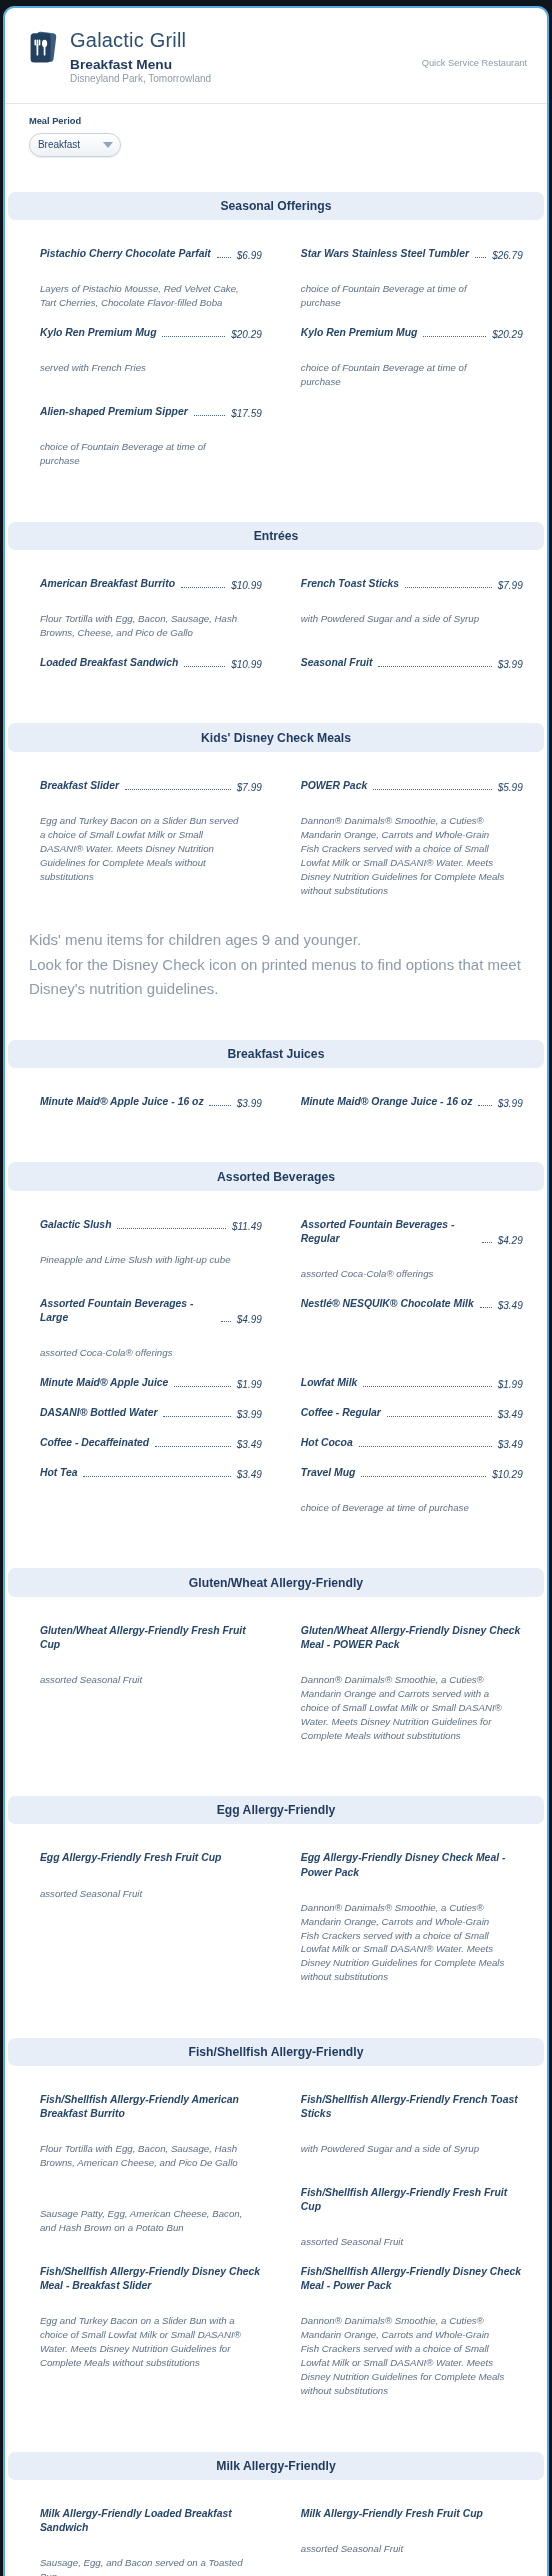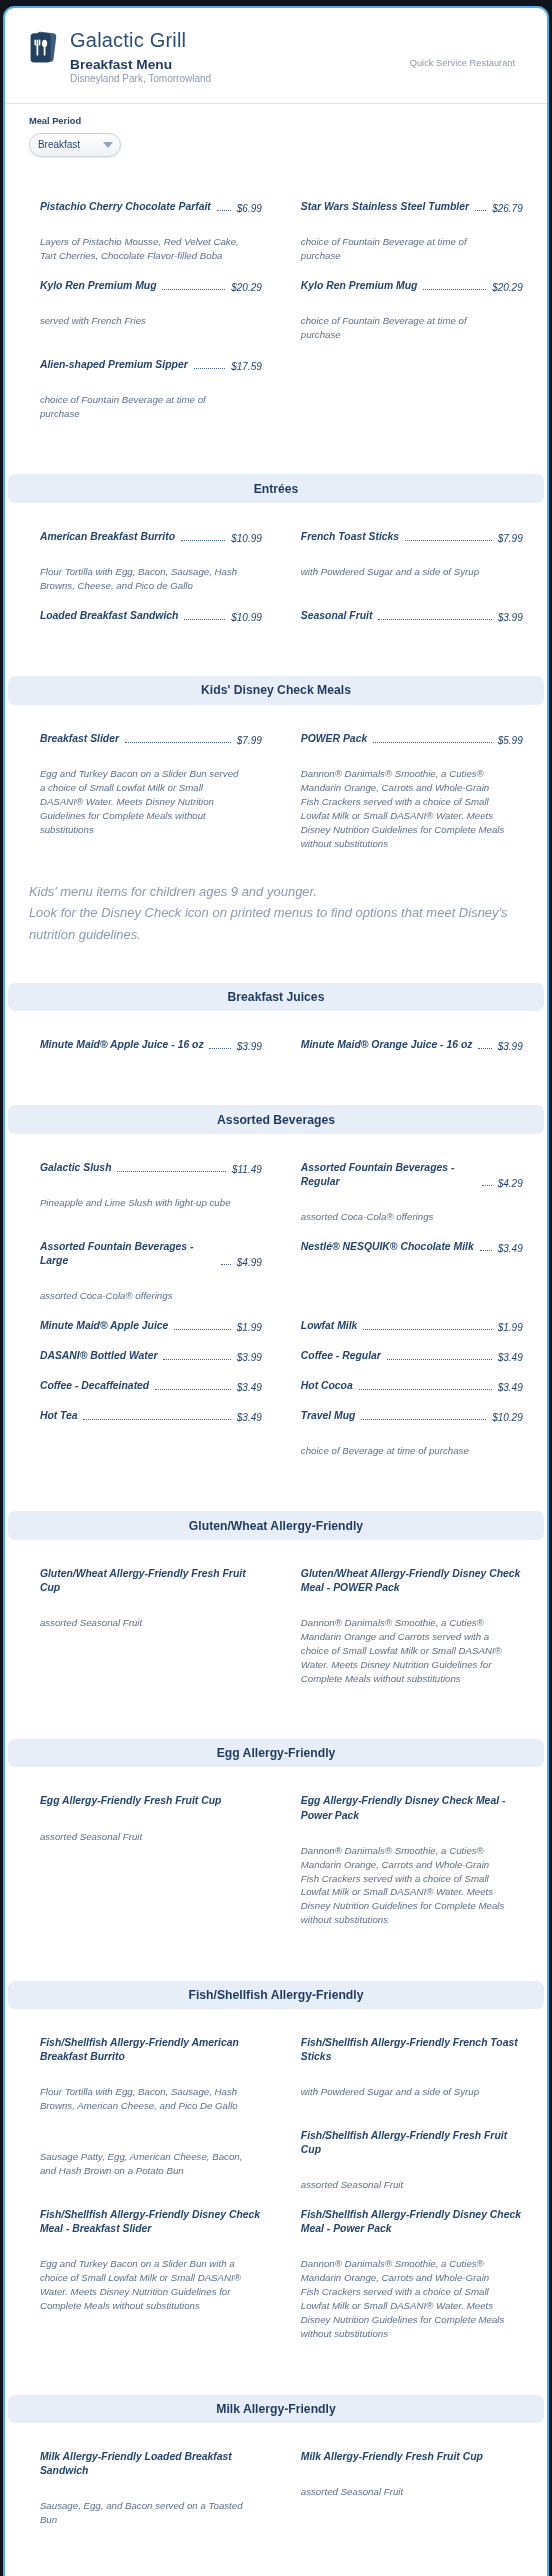--- a/index.html
+++ b/index.html
@@ -15,21 +15,21 @@
     flex-direction:column;
   }
   
   .header { position:relative; padding:21.6px 21.6px 0 24px; }
   .header-top { display:flex; gap:12.2px; align-items:flex-start; }
   .logo { width:29px; height:33px; flex:0 0 auto; margin-top:1.4px; }
   .title-block { flex:1; }
   .restaurant-name { font-size:20px; font-weight:400; color:#2d4f74; letter-spacing:0.2px; }
   .menu-title { font-size:13.7px; font-weight:700; color:#1f3a5f; margin-top:5px; }
   .location { font-size:10px; color:#8d9aac; margin-top:1px; padding-bottom:18.7px; }
-  .service-type { position:absolute; right:32px; top:50px; font-size:9.3px; color:#8d9aac;margin-left:40px; }
+  .service-type { position:absolute; right:20px; top:50px; font-size:9.3px; color:#8d9aac;margin-left:40px; }
   .header-divider { border:none; border-top:0.7px solid #e2e6ec; width:100%; }
   
   .meal-period { padding:12.2px 24px 16px 24px; }
   .meal-period-label { font-size:9.3px; font-weight:700; color:#27476d; }
   .select {
     margin-top:6.5px; width:92px; height:24.4px;
     display:flex; align-items:center; justify-content:space-between;
     padding:0 7.2px 0 8px;
     border:0.7px solid #c9d1dc; border-radius:12px;
     background:linear-gradient(#ffffff,#eef1f5);
@@ -49,21 +49,21 @@
     display:grid; grid-template-columns:1fr 1fr; column-gap:39px;
     padding:27px 24.4px 18.7px 35px;
   }
   .menu-item { margin-bottom:16px;font-style:italic; }
   .item-line { display:flex; align-items:flex-end; }
   .item-name { font-size:10.4px; font-weight:700; color:#25456b; line-height:1.35; }
   .dots { flex:1 1 10px; min-width:10px; margin:0 5.8px; border-bottom:1.4px dotted #46648e; margin-bottom:2.9px; }
   .item-price { font-size:10px; color:#25456b; white-space:nowrap; }
   .item-desc { margin-top:21px; font-size:9.7px; color:#5d7087; line-height:1.44; padding-right:16px; }
   .section-notes { padding:0 24.4px 18.7px 24px; margin-top:-4.3px; }
-  .note { font-size:13px; color:#8d9aac; line-height:1.65;font-style:italic; }
+  .note { font-size:15px; color:#8d9aac; line-height:1.65; }
   
   .spacer { flex:1; }
 </style>
 </head>
 <body>
 
 <div class="card">
 
   <div class="header">
     <div class="header-top">
@@ -87,20 +87,21 @@
 
   <div class="meal-period">
     <div class="meal-period-label">Meal Period</div>
     <div class="select">
       <span class="select-value">Breakfast</span>
       <span class="chevron"></span>
     </div>
   </div>
 
   <div id="sections-root">
+      <div class="section-band">Seasonal Offerings</div>
       <div class="section-grid">
         <div class="menu-item">
           <div class="item-line">
             <span class="item-name">Pistachio Cherry Chocolate Parfait</span>
             <span class="dots"></span>
             <span class="item-price">$6.99</span>
           </div>
           <div class="item-desc">Layers of Pistachio Mousse, Red Velvet Cake, Tart Cherries, Chocolate Flavor-filled Boba</div>
         </div>
         <div class="menu-item">

